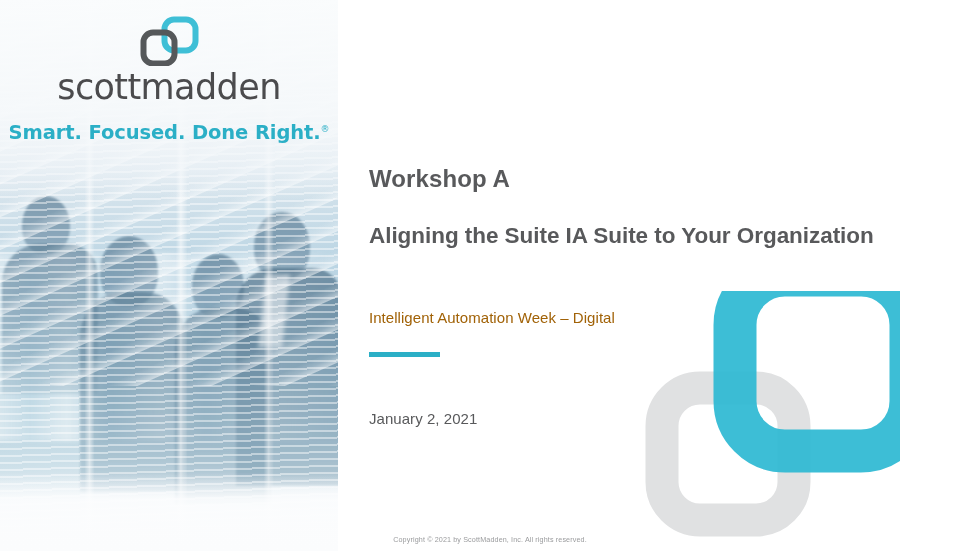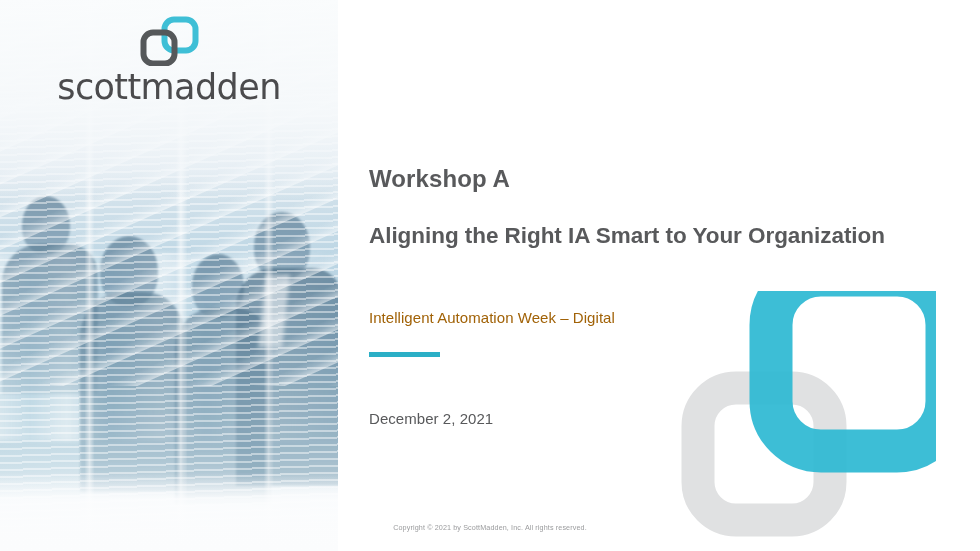--- a/index.html
+++ b/index.html
@@ -12,21 +12,20 @@
     font-family: "Liberation Sans", sans-serif;
     -webkit-font-smoothing: antialiased;
   }
 
   #slide {
     position: relative;
     width: 900px;
     height: 551px;
     background: #ffffff;
     overflow: hidden;
-    padding-left: 36px;
   }
 
   
   #photo-panel {
     position: absolute;
     left: 0;
     top: 0;
     width: 338px;
     height: 551px;
     overflow: hidden;
@@ -305,21 +304,21 @@
     width: 260px;
     height: 260px;
     z-index: 1;
     pointer-events: none;
   }
 
   
   #copyright {
     position: absolute;
     left: 0;
-    top: 523px;
+    top: 535px;
     width: 980px;
     text-align: center;
     font-size: 7.2px;
     color: #9a9b9d;
     letter-spacing: 0.12px;
     z-index: 7;
     white-space: nowrap;
   }
 </style>
 </head>
@@ -354,39 +353,40 @@
   <div id="logo-block">
 
     <svg id="logo-mark" width="62" height="50" viewBox="0 0 62 50">
 
       <rect x="26.5" y="3.5" width="31" height="31" rx="9.5" ry="9.5" fill="none" stroke="#3FBFD6" stroke-width="6"></rect>
 
       <rect x="5.5" y="16.5" width="31" height="31" rx="9.5" ry="9.5" fill="none" stroke="#55585A" stroke-width="6"></rect>
     </svg>
 
     <div id="wordmark">scottmadden</div>
+    <div id="tagline"><span>Smart. Focused. Done Right.</span><span class="reg">®</span></div>
   </div>
 
   <svg id="corner-mark" viewBox="0 0 260 260">
 
     <rect x="22" y="97" width="132" height="132" rx="38" ry="38" fill="none" stroke="#E0E1E2" stroke-width="33"></rect>
 
     <rect x="95" y="-16" width="176" height="176" rx="50" ry="50" fill="none" stroke="#2EB9D3" stroke-width="43" opacity="0.93"></rect>
   </svg>
 
   <div id="content">
 
     <div id="workshop-label">Workshop A</div>
 
     <div id="main-title">
-      <span>Aligning the Right IA Smart to Your Organization</span>
+      <span>Aligning the Suite IA Suite to Your Organization</span>
     </div>
 
     <div id="event-line">Intelligent Automation Week – Digital</div>
 
     <div id="accent-bar"></div>
 
-    <div id="date-line">December 2, 2021</div>
+    <div id="date-line">January 2, 2021</div>
   </div>
 
   <div id="copyright">Copyright © 2021 by ScottMadden, Inc. All rights reserved.</div>
 
 </div>
 
 </body></html>

